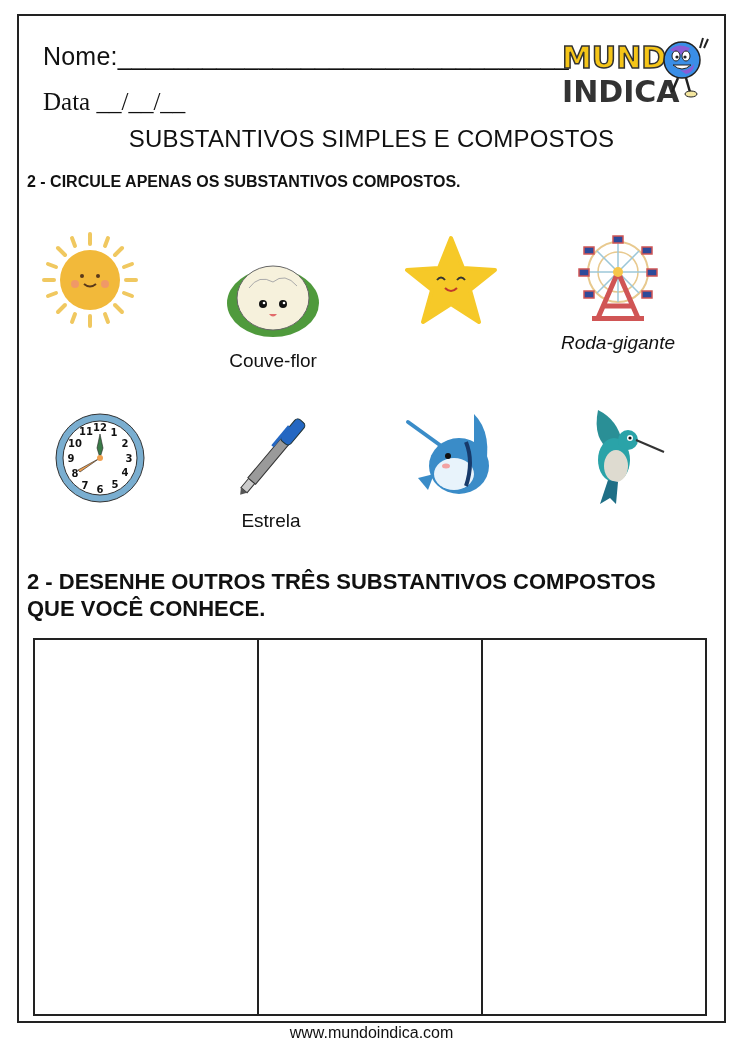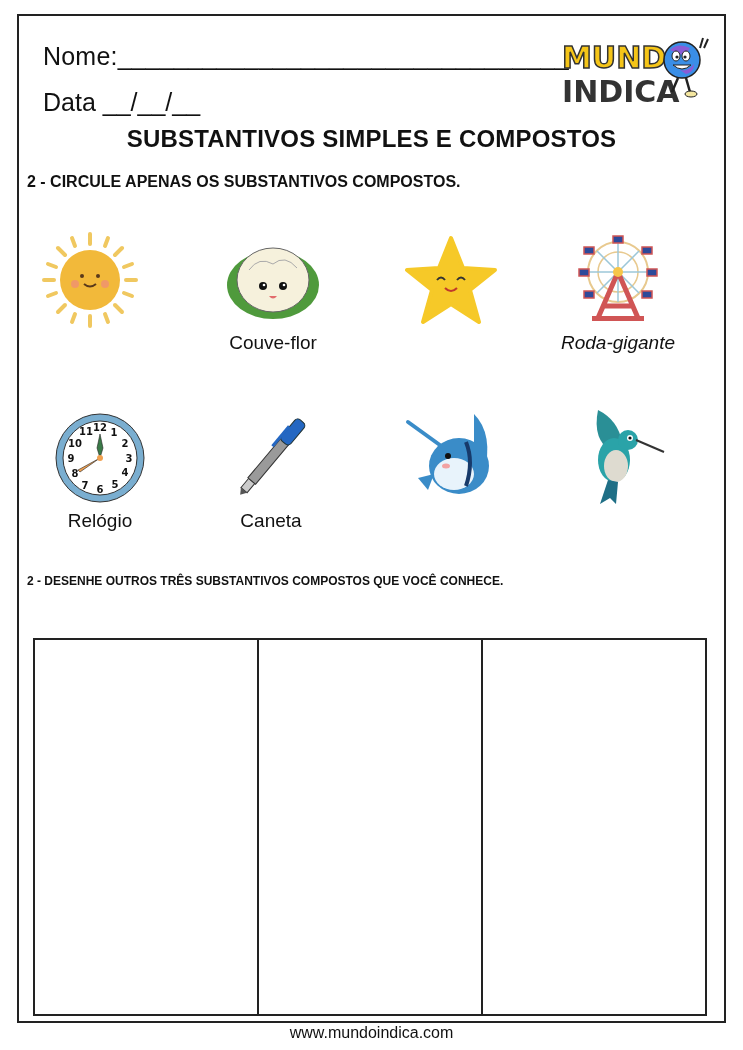--- a/index.html
+++ b/index.html
@@ -1,27 +1,27 @@
 <!DOCTYPE html>
 <html><head>
 <meta charset="utf-8">
 <style>
   * { box-sizing: border-box; margin: 0; padding: 0; }
   html, body { width: 743px; height: 1050px; background: #ffffff; overflow: hidden; }
   body { position: relative; font-family: "DejaVu Sans", sans-serif; color: #111; }
   .frame { position: absolute; left: 17px; top: 14px; width: 709px; height: 1009px; border: 2px solid #222; }
   .name-line { position: absolute; left: 43px; top: 42px; font-size: 25px; font-family: "Liberation Sans", sans-serif; letter-spacing: 0.2px; }
-  .date-line { position: absolute; left: 43px; top: 88px; font-size: 25px; font-family: Liberation Sans, sans-serif; }
+  .date-line { position: absolute; left: 43px; top: 88px; font-size: 25px; font-family: Liberation Serif, serif; }
   .logo { position: absolute; left: 560px; top: 36px; width: 155px; height: 70px; }
-  .title { position: absolute; left: 0; width: 743px; top: 125px; text-align: center; font-size: 24px; font-weight: bold; font-family: "Liberation Sans", sans-serif; letter-spacing: 0.2px; }
+  .title { position: absolute; left: 0; width: 743px; top: 125px; text-align: center; font-size: 24px; font-weight: normal; font-family: "Liberation Sans", sans-serif; letter-spacing: 0.2px; }
   .q1 { position: absolute; left: 27px; top: 173px; font-size: 16px; font-weight: bold; font-family: "Liberation Sans", sans-serif; }
   .item { position: absolute; width: 170px; text-align: center; }
   .item .pic { width: 100px; height: 100px; margin: 0 auto; }
   .item .lbl { font-size: 19px; font-family: "Liberation Sans", sans-serif; margin-top: 2px; }
-  .q2 { position: absolute; left: 27px; top: 568px; width: 680px; font-size: 12px; font-weight: bold; font-family: "Liberation Sans", sans-serif; line-height: 27px; }
+  .q2 { position: absolute; left: 27px; top: 568px; width: 680px; font-size: 22px; font-weight: bold; font-family: "Liberation Sans", sans-serif; line-height: 27px; }
   .boxes { position: absolute; left: 33px; top: 638px; width: 674px; height: 378px; border: 2px solid #222; display: flex; }
   .boxes .cell { flex: 1; border-right: 2px solid #222; }
   .boxes .cell:last-child { border-right: none; }
   .footer { position: absolute; left: 0; width: 743px; top: 1024px; text-align: center; font-size: 16px; font-family: "Liberation Sans", sans-serif; }
 </style>
 </head>
 <body>
 
 <div class="frame"></div>
 
@@ -75,21 +75,21 @@
       <circle cx="50" cy="50" r="30" fill="#f2b93a"></circle>
       <circle cx="42" cy="46" r="2" fill="#5a3a1a"></circle>
         <circle cx="58" cy="46" r="2" fill="#5a3a1a"></circle>
       <path d="M44 54 q6 5 12 0" stroke="#5a3a1a" stroke-width="2" fill="none"></path>
       <circle cx="35" cy="54" r="4" fill="#f08a7a" opacity="0.7"></circle>
         <circle cx="65" cy="54" r="4" fill="#f08a7a" opacity="0.7"></circle>
     </svg>
   </div>
 </div>
 
-<div class="item" style="left:188px; top:230px;">
+<div class="item" style="left:188px; top:248px;">
   <div class="pic">
     <svg width="100" height="100" viewBox="0 0 100 100">
       <ellipse cx="50" cy="55" rx="46" ry="34" fill="#4f9a3c"></ellipse>
       <ellipse cx="50" cy="50" rx="36" ry="32" fill="#f6f1dc" stroke="#666" stroke-width="1"></ellipse>
       <path d="M26 40 q10 -14 24 -6 q12 -10 24 4" stroke="#aaa" fill="none"></path>
       <circle cx="40" cy="56" r="4" fill="#111"></circle>
         <circle cx="60" cy="56" r="4" fill="#111"></circle>
       <circle cx="41" cy="55" r="1.3" fill="#fff"></circle>
         <circle cx="61" cy="55" r="1.3" fill="#fff"></circle>
       <path d="M46 66 q4 5 8 0 z" fill="#e26b6b"></path>
@@ -153,36 +153,35 @@
           <text x="25" y="69">8</text>
         <text x="21" y="54">9</text>
           <text x="25" y="39">10</text>
           <text x="36" y="27">11</text>
       </g>
       <polygon points="50,50 47,40 50,26 53,40" fill="#3a7a48" stroke="#222" stroke-width="0.6"></polygon>
       <polygon points="50,50 30,64 28,62" fill="#f0a050" stroke="#222" stroke-width="0.6"></polygon>
       <circle cx="50" cy="50" r="3" fill="#f0a050"></circle>
     </svg>
   </div>
-  <div class="lbl">Relógio</div>
 </div>
 
 <div class="item" style="left:186px; top:408px;">
   <div class="pic">
     <svg width="100" height="100" viewBox="0 0 100 100">
       <g transform="rotate(-50 50 50)">
         <rect x="8" y="46" width="12" height="8" fill="#ccc" stroke="#333"></rect>
         <polygon points="2,50 8,46 8,54" fill="#555"></polygon>
         <rect x="20" y="45" width="56" height="10" fill="#9a9a9a" stroke="#333"></rect>
         <rect x="70" y="44" width="28" height="12" rx="4" fill="#2467c2" stroke="#233"></rect>
         <rect x="60" y="42" width="26" height="3" fill="#2467c2"></rect>
       </g>
     </svg>
   </div>
-  <div class="lbl">Caneta</div>
+  <div class="lbl">Estrela</div>
 </div>
 
 <div class="item" style="left:369px; top:408px;">
   <div class="pic">
     <svg width="100" height="100" viewBox="0 0 100 100">
       <line x1="4" y1="14" x2="40" y2="40" stroke="#3a8cc8" stroke-width="4" stroke-linecap="round"></line>
       <path d="M70 6 q20 20 10 60 l-10 -8 z" fill="#3a8cc8"></path>
       <ellipse cx="55" cy="58" rx="30" ry="28" fill="#3a8cc8"></ellipse>
       <ellipse cx="50" cy="66" rx="20" ry="16" fill="#e8f3fb"></ellipse>
       <path d="M62 34 q8 20 0 44" stroke="#173a6a" stroke-width="4" fill="none"></path>

